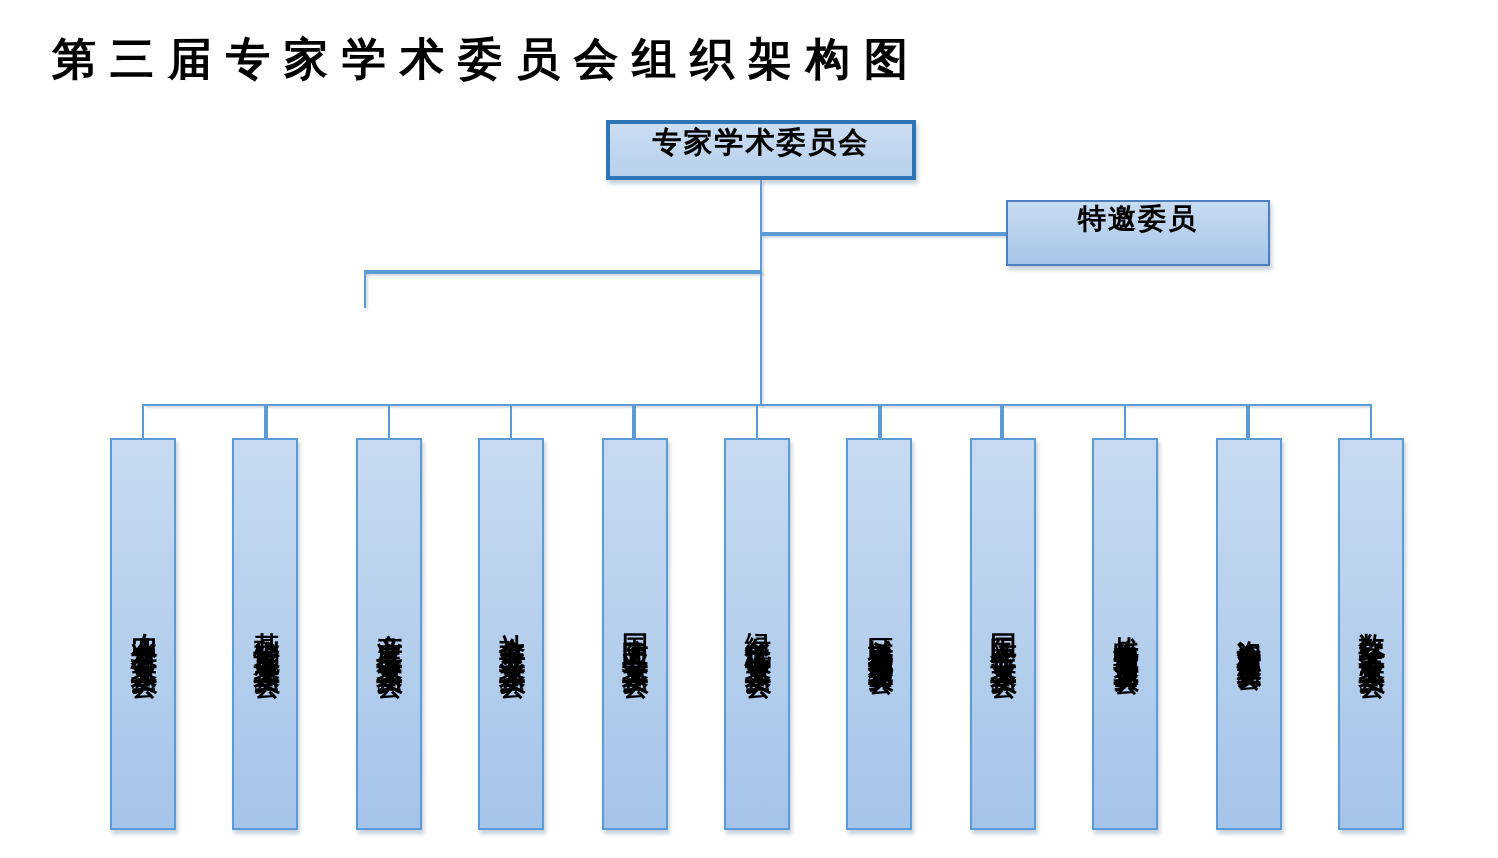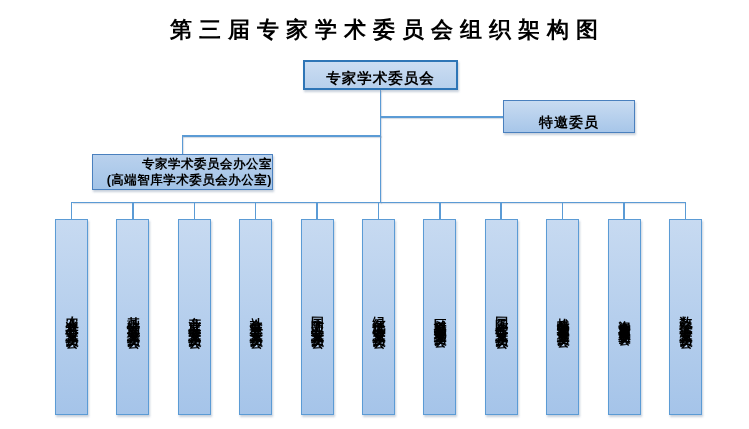--- a/index.html
+++ b/index.html
@@ -15,33 +15,33 @@
     background: #ffffff;
     overflow: hidden;
   }
 
   
   .chart-title {
     position: absolute;
     left: 0; right: 0;
     top: 15px;
     padding-left: 26px;
-    text-align: center;
+    text-align: left;
     font-size: 22px;
     font-weight: bold;
     letter-spacing: 7px;
     color: #000000;
     white-space: nowrap;
   }
 
   
   .node {
     position: absolute;
     display: flex;
-    align-items: flex-end;
+    align-items: flex-start;
     justify-content: center;
     text-align: center;
     font-weight: bold;
     color: #000000;
     box-shadow: 1px 2px 2px rgba(130,150,175,0.45);
   }
 
   .root-box {
     left: 303px; top: 60px;
     width: 155px; height: 30px;
@@ -137,24 +137,20 @@
   <div class="line distributor"></div>
 
   <div class="node root-box">
     <span>专家学术委员会</span>
   </div>
 
   <div class="node invited-box">
     <span>特邀委员</span>
   </div>
 
-  <div class="node office-box">
-    <div>专家学术委员会办公室</div>
-    <div>(高端智库学术委员会办公室)</div>
-  </div>
 
   <div class="committee-row">
     <div class="committee">
       <span class="vtext">农业农村专业委员会</span>
     </div>
 
     <div class="committee">
       <span class="vtext">基础设施专业委员会</span>
     </div>
 

